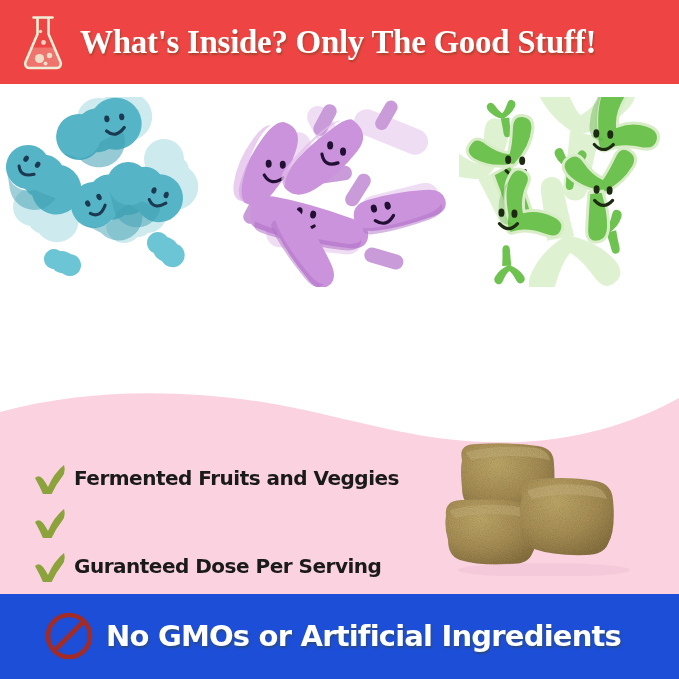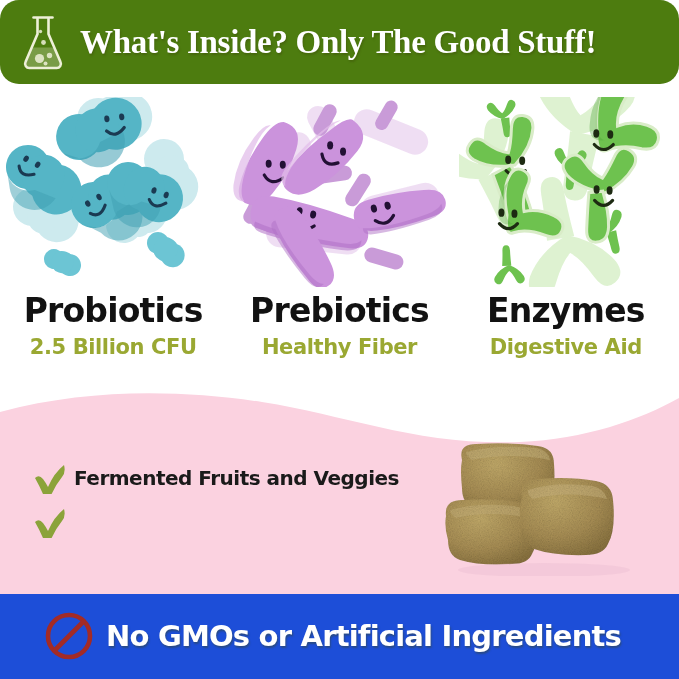--- a/index.html
+++ b/index.html
@@ -18,24 +18,23 @@
     background: #ffffff;
   }
 
   
   .header-band {
     position: absolute;
     left: 0;
     top: 0;
     width: 679px;
     height: 84px;
-    background: #4d7c0f;
+    background: #ef4444;
     display: flex;
     align-items: center;
-    border-radius: 19px;
   }
   .flask-icon {
     position: absolute;
     left: 20px;
     top: 14px;
     width: 46px;
     height: 58px;
   }
   .header-title {
     position: absolute;
@@ -453,52 +452,44 @@
             <g transform="translate(-4,-4) rotate(6)">
               <ellipse cx="-4" cy="0" rx="3" ry="4.2" fill="#1d2a12"></ellipse>
               <ellipse cx="9" cy="1" rx="3" ry="4.2" fill="#1d2a12"></ellipse>
               <path d="M-6 11 q9 10 18 0" stroke="#1d2a12" stroke-width="3.2" fill="none" stroke-linecap="round"></path>
             </g>
           </g>
         </svg>
       </div>
     </div>
 
-    <div class="labels-row">
-      <div class="label-cell">
-        <div class="label-title">Probiotics</div>
-        <div class="label-sub">2.5 Billion CFU</div>
-      </div>
-      <div class="label-cell">
-        <div class="label-title">Prebiotics</div>
-        <div class="label-sub">Healthy Fiber</div>
-      </div>
-      <div class="label-cell">
-        <div class="label-title">Enzymes</div>
-        <div class="label-sub">Digestive Aid</div>
-      </div>
-    </div>
   </div>
 
   <div class="pink-section">
     <svg class="pink-wave-svg" viewBox="0 0 679 214" preserveAspectRatio="none">
       <path d="M0 32 C 90 8, 180 10, 262 22 C 350 36, 420 66, 520 62 C 585 59, 640 40, 679 18 L679 214 L0 214 Z" fill="#fbd2e0"></path>
     </svg>
 
     <div class="bullets">
       <div class="bullet-row">
         <svg class="check-icon" viewBox="0 0 34 32">
           <path d="M3 16 q4 -4 8 1 q3 4 5 8 q6 -14 16 -22 q2 7 -2 12 q-8 10 -12 21 q-4 2 -7 -4 q-4 -9 -8 -16 z" fill="#8ba33a"></path>
         </svg>
         <span class="bullet-text">Fermented Fruits and Veggies</span>
       </div>
       <div class="bullet-row">
         <svg class="check-icon" viewBox="0 0 34 32">
           <path d="M3 16 q4 -4 8 1 q3 4 5 8 q6 -14 16 -22 q2 7 -2 12 q-8 10 -12 21 q-4 2 -7 -4 q-4 -9 -8 -16 z" fill="#8ba33a"></path>
         </svg>
+      </div>
+      <div class="bullet-row">
+        <svg class="check-icon" viewBox="0 0 34 32">
+          <path d="M3 16 q4 -4 8 1 q3 4 5 8 q6 -14 16 -22 q2 7 -2 12 q-8 10 -12 21 q-4 2 -7 -4 q-4 -9 -8 -16 z" fill="#8ba33a"></path>
+        </svg>
+        <span class="bullet-text">Guranteed Dose Per Serving</span>
       </div>
     </div>
 
     <svg class="chews" viewBox="0 0 216 142">
       <defs>
         <radialGradient id="chewgrad" cx="38%" cy="30%" r="78%">
           <stop offset="0%" stop-color="#c3ab6a"></stop>
           <stop offset="60%" stop-color="#a98f55"></stop>
           <stop offset="100%" stop-color="#8a7340"></stop>
         </radialGradient>

